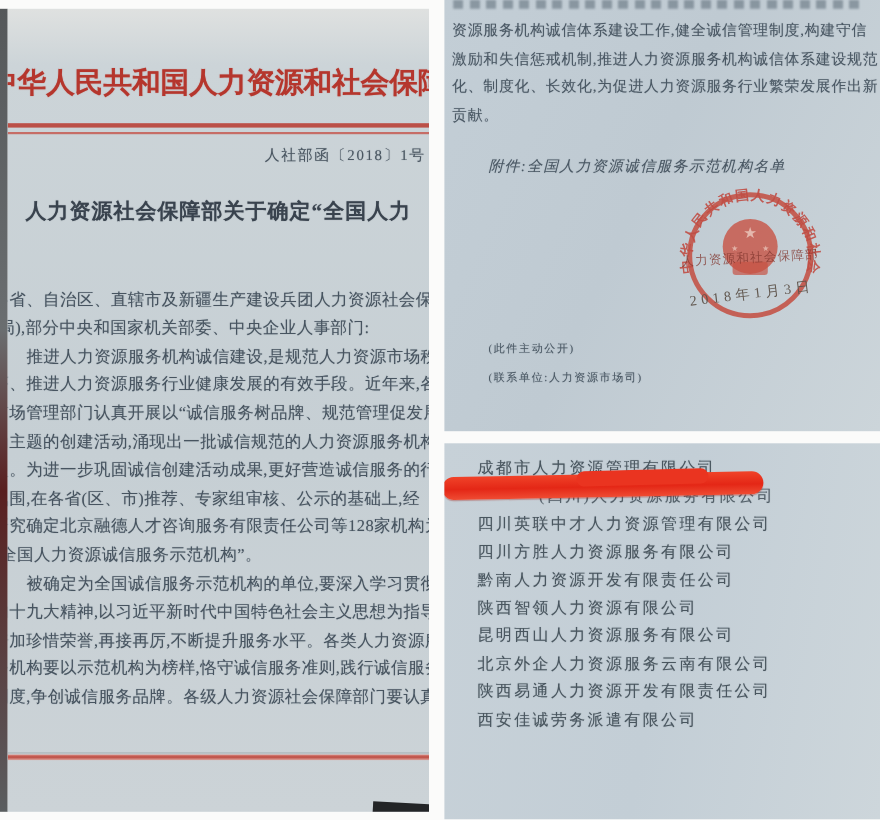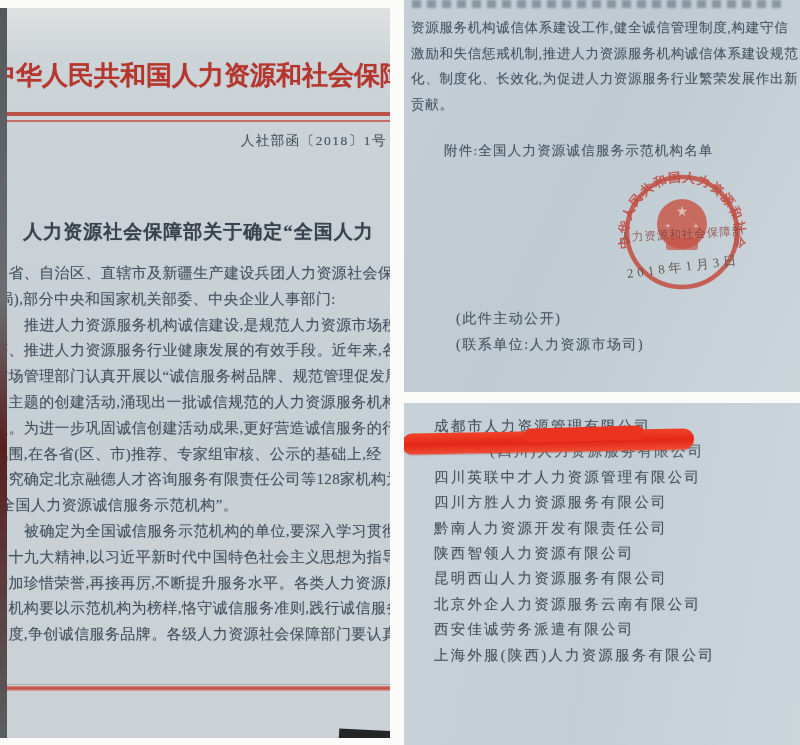--- a/index.html
+++ b/index.html
@@ -30,21 +30,20 @@
   .doc-number{
     position:absolute;top:124px;right:3px;
     font-size:13.5px;color:#4a5661;letter-spacing:1.5px;
     text-shadow:0 0 1px rgba(70,86,97,.4);
   }
   .doc-title{
     position:absolute;top:168px;left:0;width:100%;
     text-align:center;font-size:19px;font-weight:bold;color:#39434e;
     line-height:33px;letter-spacing:1px;
     text-shadow:0 0 1px rgba(57,67,78,.45);
-    margin-top:39px;
   }
   .left-body{
     position:absolute;top:253px;left:-14px;width:440px;
     font-size:15px;line-height:25.8px;color:#475460;
     letter-spacing:.4px;white-space:nowrap;
     text-shadow:0 0 1px rgba(71,84,96,.4);
   }
   .left-body .ind{padding-left:31px;}
   .footer-gray{position:absolute;top:676px;left:0;width:100%;height:1px;background:#a9b2b5;}
   .footer-red{
@@ -69,24 +68,25 @@
   .rtop-body{
     position:absolute;top:15px;left:7px;width:400px;
     font-size:13.5px;line-height:25.5px;color:#4a5864;
     letter-spacing:.7px;white-space:nowrap;
     text-shadow:0 0 1px rgba(74,88,100,.4);
   }
   .attach-line{
     position:absolute;top:142px;left:40px;
     font-size:13.5px;color:#4a5864;letter-spacing:1.2px;
     text-shadow:0 0 1px rgba(74,88,100,.4);
+    font-style:italic;
   }
   .seal-wrap{position:absolute;left:202px;top:158px;width:152px;height:152px;opacity:.93;filter:blur(.3px);}
   .note-line{
-    position:absolute;left:52px;font-size:14px;color:#4a5864;letter-spacing:1.5px;
+    position:absolute;left:40px;font-size:10px;color:#4a5864;letter-spacing:1.5px;
     text-shadow:0 0 1px rgba(74,88,100,.4);
   }
   .note-0{top:310px;}
   .note-1{top:336px;text-align:center;}
 
   
   .panel-rbottom{
     left:404px;top:403px;width:396px;height:342px;
     background:linear-gradient(100deg,#c7d1d8 0%,#c3ced6 50%,#cdd6db 100%);
   }
@@ -188,18 +188,18 @@
         <span class="crossed-text">(四川)人力资源服务有限公司</span>
         <div class="marker-stroke"></div>
         <div class="marker-bump"></div>
       </div>
       <div class="company-row">四川英联中才人力资源管理有限公司</div>
       <div class="company-row">四川方胜人力资源服务有限公司</div>
       <div class="company-row">黔南人力资源开发有限责任公司</div>
       <div class="company-row">陕西智领人力资源有限公司</div>
       <div class="company-row">昆明西山人力资源服务有限公司</div>
       <div class="company-row">北京外企人力资源服务云南有限公司</div>
+      <div class="company-row">陕西易通人力资源开发有限责任公司</div>
       <div class="company-row">西安佳诚劳务派遣有限公司</div>
-      <div class="company-row">上海外服(陕西)人力资源服务有限公司</div>
     </div>
   </div>
 
 </div>
 
 </body></html>

